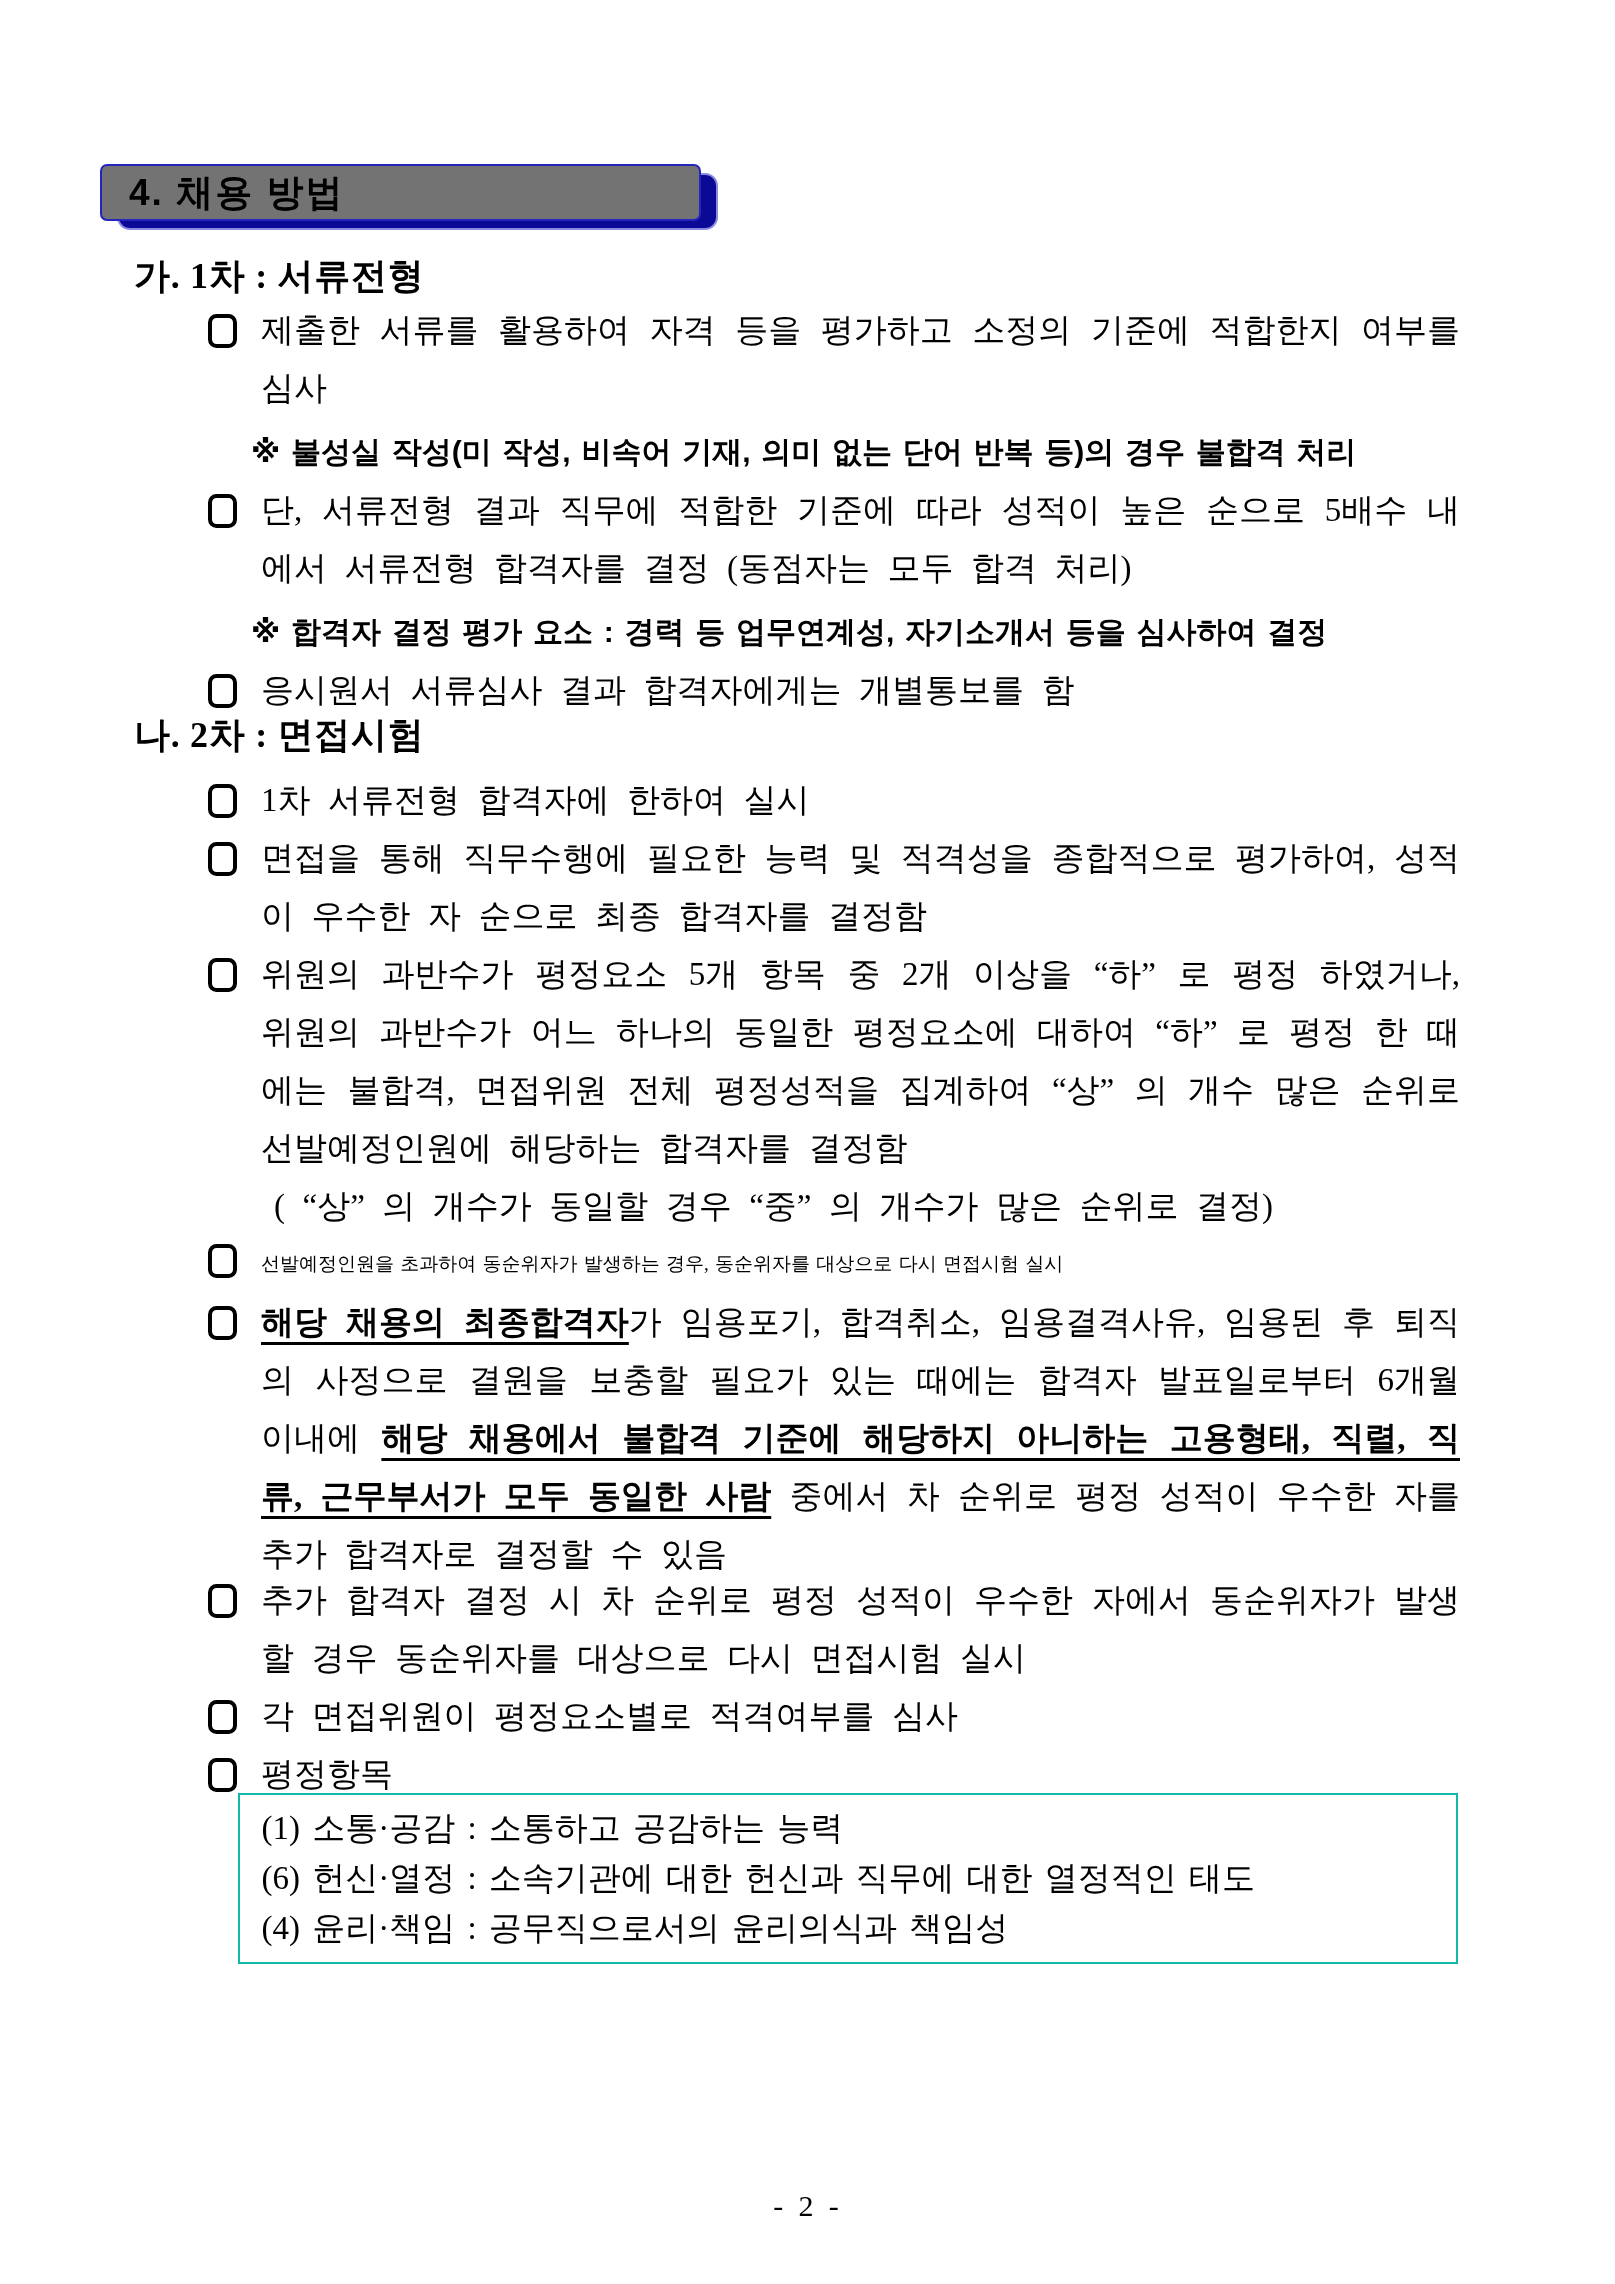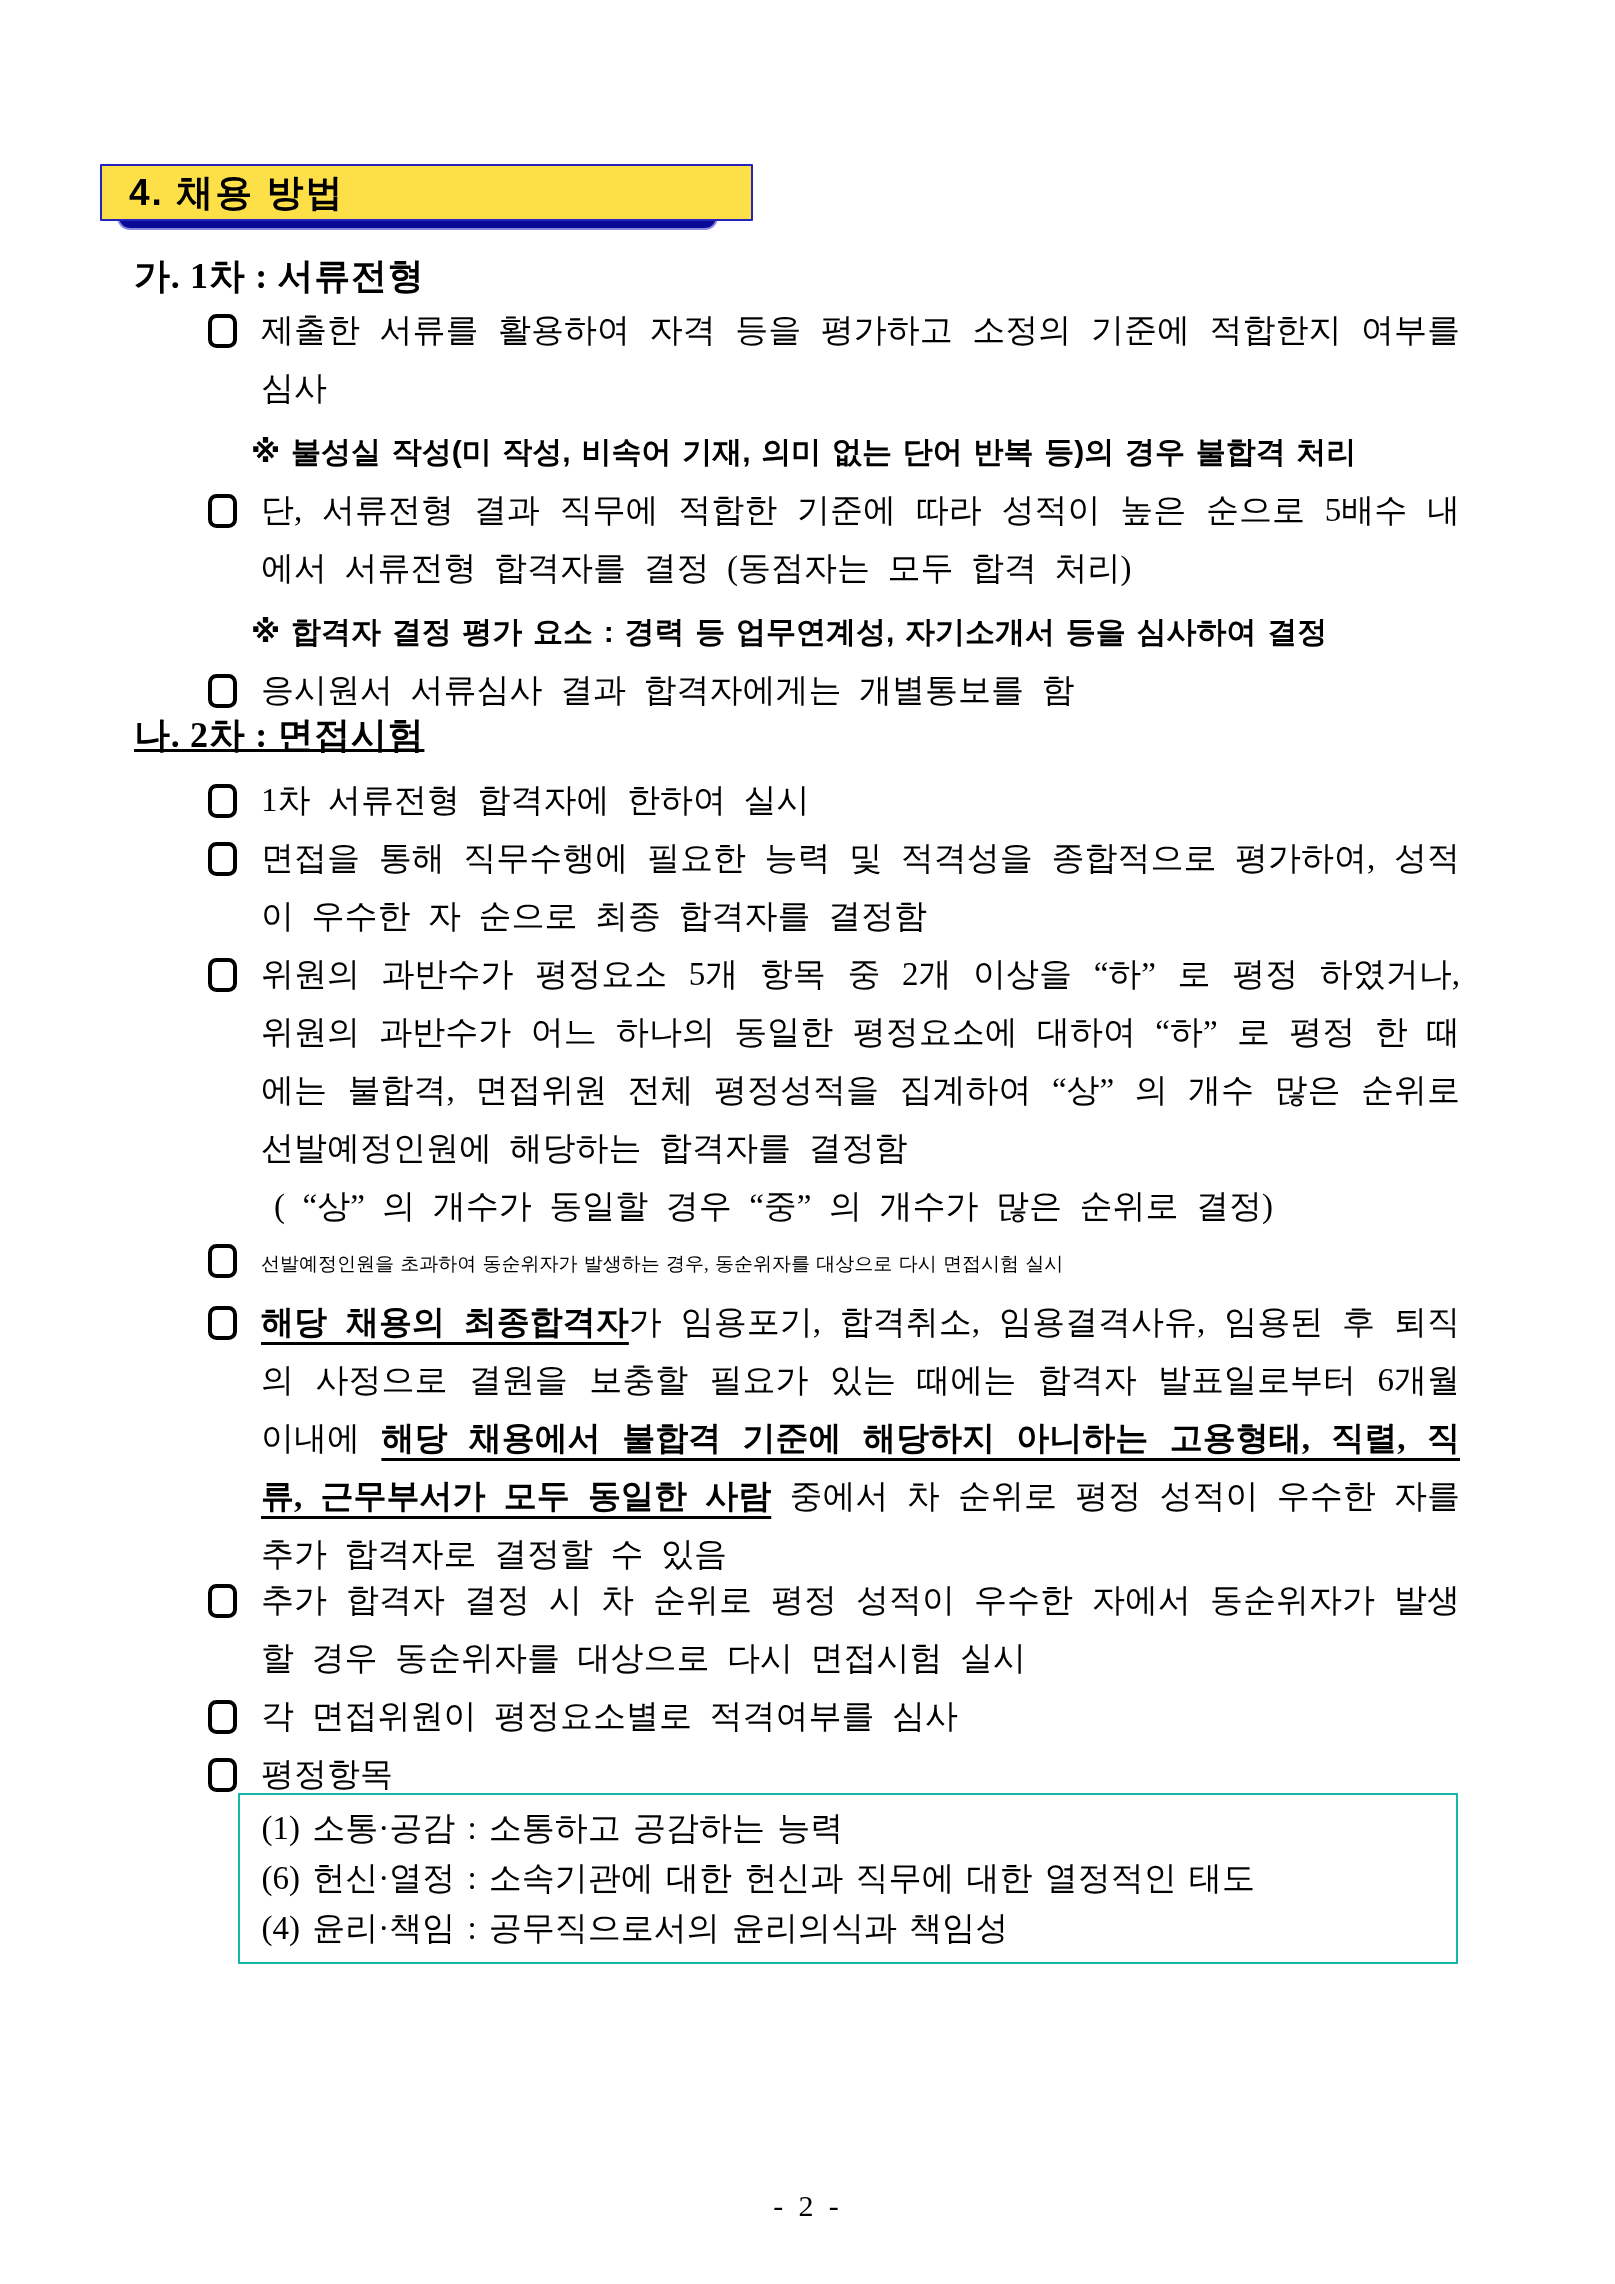--- a/index.html
+++ b/index.html
@@ -13,38 +13,38 @@
     margin:0 auto;
   }
 
   
   .title-banner{position:absolute;left:100px;top:164px;width:601px;height:57px;}
   .title-shadow{
     position:absolute;left:17px;top:9px;width:601px;height:57px;
     background:#0a0a96;border:2px solid #8a8ae0;border-radius:13px;box-sizing:border-box;
   }
   .title-face{
-    position:absolute;left:0;top:0;width:653px;height:57px;
-    background:#fde047;border:2px solid #2525be;border-radius:1px;box-sizing:border-box;
+    position:absolute;left:0;top:0;width:601px;height:57px;
+    background:#737373;border:2px solid #2525be;border-radius:7px;box-sizing:border-box;
     display:flex;align-items:center;
   }
   .title-text{
     font-family:"Liberation Sans","DejaVu Sans",sans-serif;
     font-weight:700;font-size:37px;padding-left:27px;letter-spacing:2px;white-space:nowrap;
   }
 
   
   .content{position:absolute;left:0;top:0;width:1616px;}
   .sec-heading{
     margin:0 8px 0 134px;
     font-size:36px;font-weight:700;line-height:50px;letter-spacing:0.7px;
     font-family:"Liberation Serif","DejaVu Serif",serif;
   }
   .sec-heading.first{margin-top:251px;}
-  .sec-heading.second{margin-top:-9px;text-decoration:underline;}
+  .sec-heading.second{margin-top:-9px;}
 
   .item{position:relative;margin:0 156px 0 261px;text-align:justify;}
   .item .txt{margin:0;font-size:33px;line-height:58px;word-spacing:0.28em;}
   .bullet{
     position:absolute;left:-53px;top:13px;
     width:29px;height:34px;border:4.6px solid #000;border-radius:8.5px;box-sizing:border-box;
     background:#fff;
   }
   .item.long .txt{font-size:19px;word-spacing:0.08em;white-space:nowrap;}
   .item.long .bullet{top:9px;}

